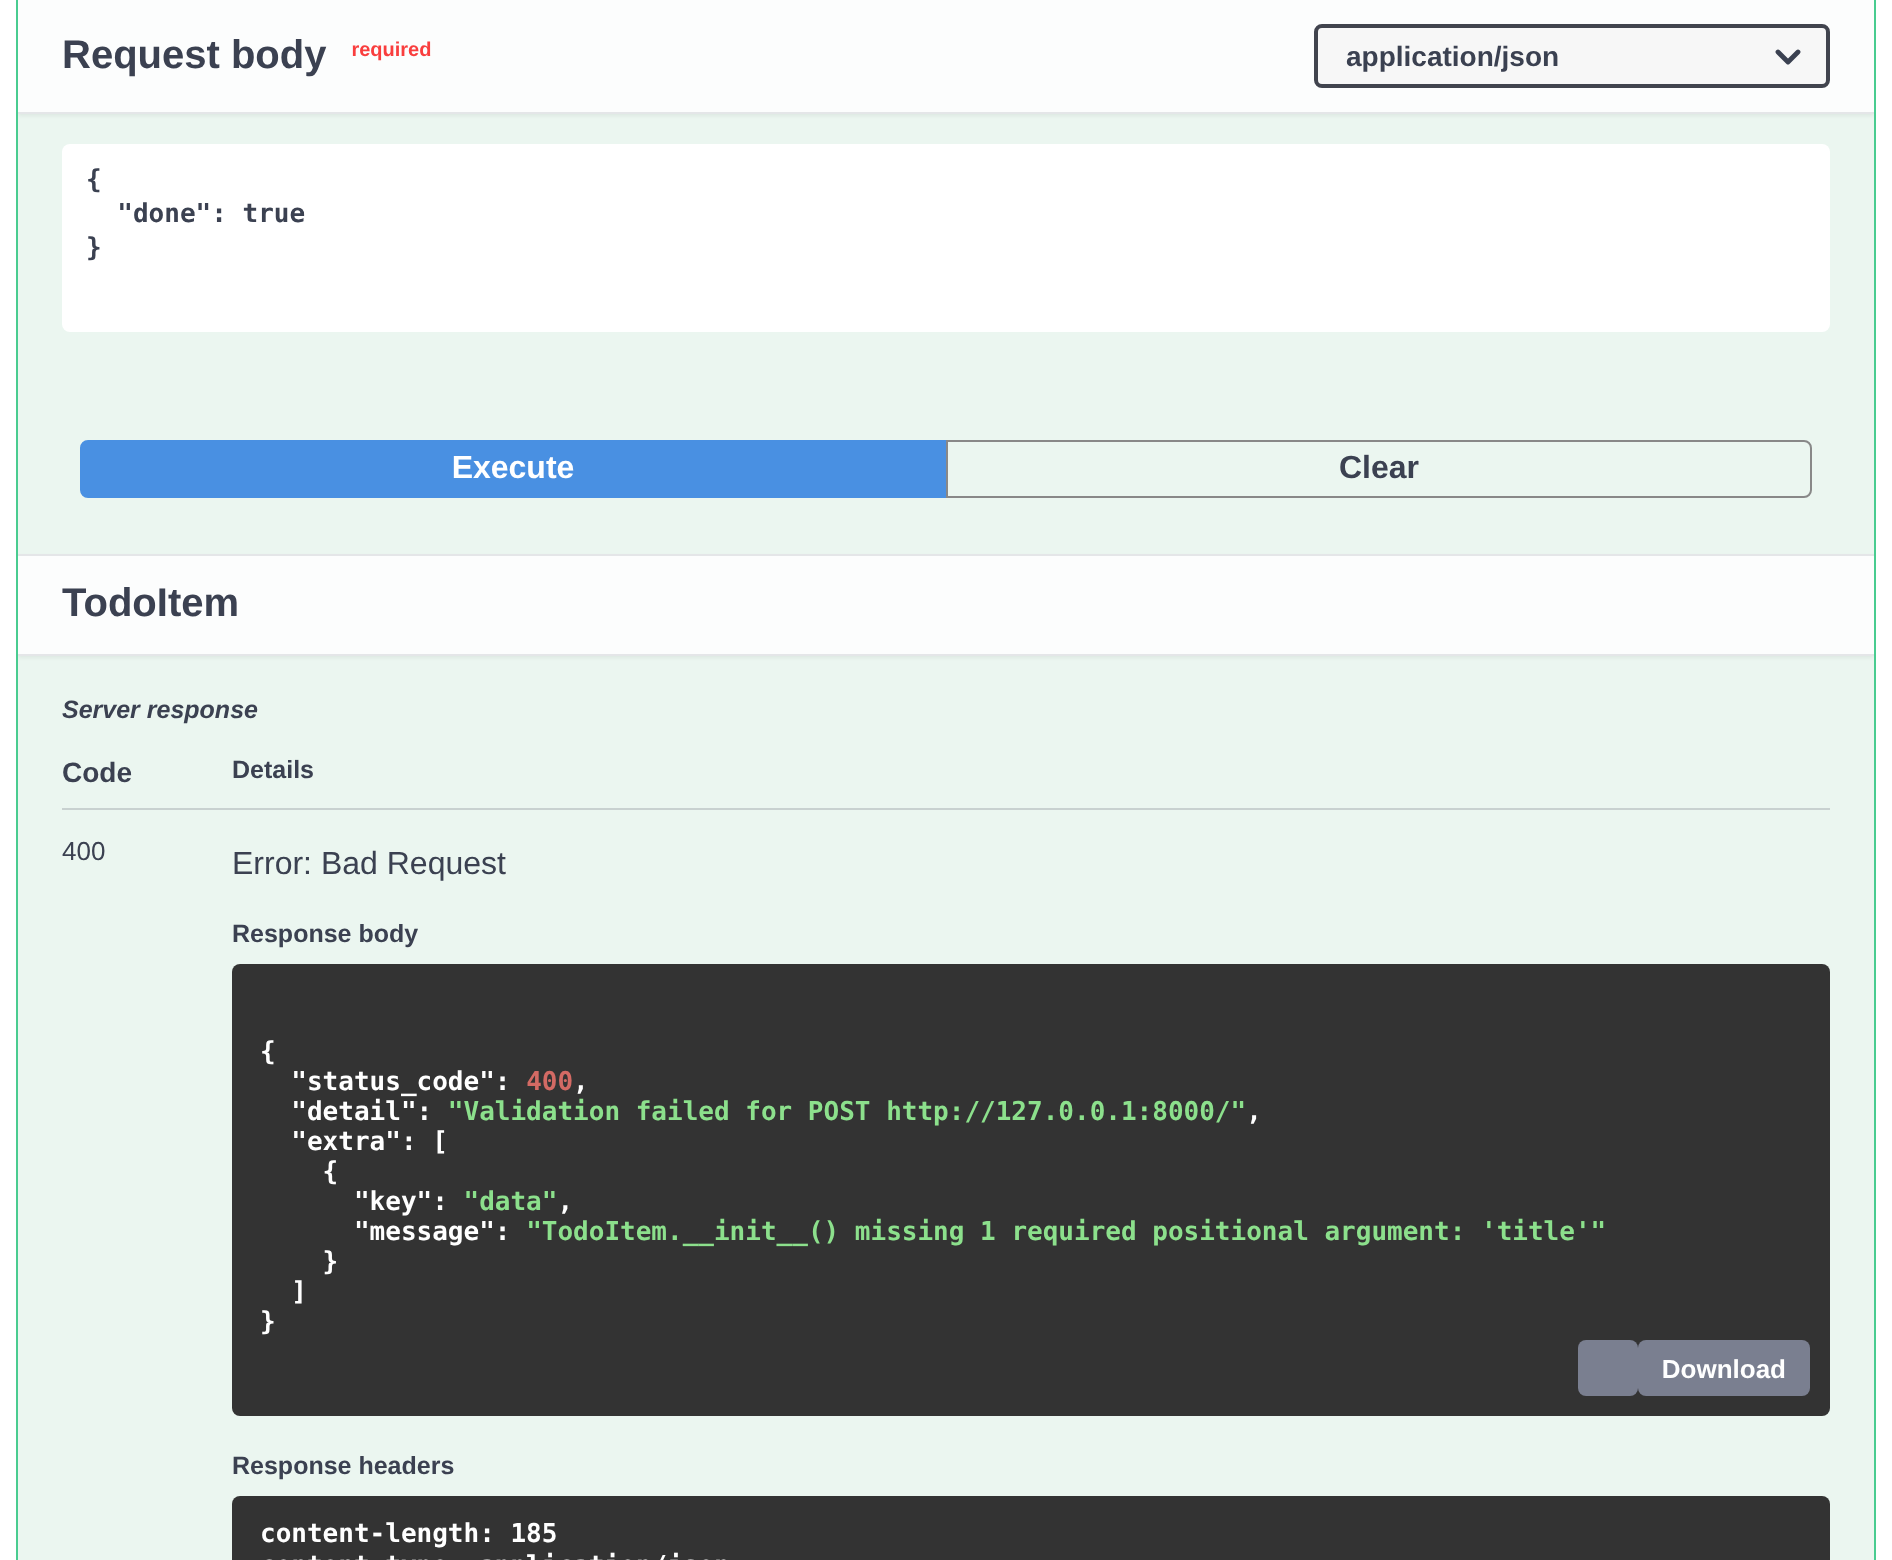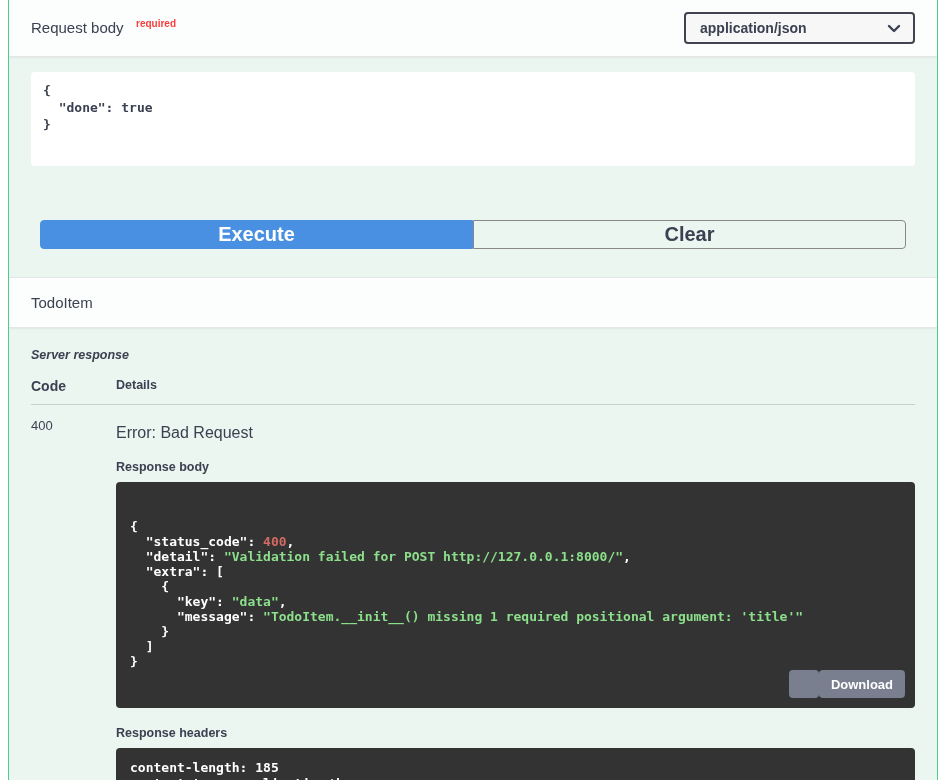--- a/index.html
+++ b/index.html
@@ -17,36 +17,36 @@
   *{box-sizing:border-box;margin:0;padding:0;}
   html,body{width:946px;height:780px;overflow:hidden;background:#ffffff;
     font-family:"Liberation Sans",sans-serif;color:var(--ink);}
   .opblock{margin:0 8px;height:780px;border-left:1px solid var(--green-border);
     border-right:1px solid var(--green-border);background:var(--section-green);overflow:hidden;}
   
   .section-header{height:57px;background:var(--header-white);display:flex;
     align-items:center;justify-content:space-between;padding:0 22px;
     border-bottom:1px solid rgba(59,65,81,.12);box-shadow:0 1px 2px rgba(0,0,0,.06);}
   .section-header.responses{height:51px;border-top:1px solid rgba(59,65,81,.12);}
-  .section-title{font-size:15px;font-weight:normal;color:var(--ink);}
+  .section-title{font-size:20px;font-weight:bold;color:var(--ink);}
   .required{color:var(--required-red);font-size:10px;font-weight:bold;
     position:relative;top:-6px;margin-left:8px;}
   
-  .media-select{width:231px;height:32px;border:2px solid #41444e;border-radius:4px;
+  .media-select{width:258px;height:32px;border:2px solid #41444e;border-radius:4px;
     background:#f7f7f7;display:flex;align-items:center;justify-content:space-between;
     padding:0 12px 0 14px;font-size:14px;font-weight:bold;color:var(--ink);cursor:pointer;}
   .media-select svg{flex:0 0 auto;}
   
   .try-body{padding:15px 22px 28px;}
   .body-editor{display:block;width:100%;height:94px;border:0;outline:none;resize:none;
     border-radius:4px;background:#ffffff;padding:10px 12px;
     font-family:"DejaVu Sans Mono",monospace;font-size:13px;font-weight:bold;
     color:var(--ink);line-height:17px;}
   .btn-row{display:flex;margin:54px 9px 0;height:29px;}
-  .btn-row button{flex:1;font-family:"Liberation Sans",sans-serif;font-size:20px;
+  .btn-row button{flex:1;font-family:"Liberation Sans",sans-serif;font-size:16px;
     font-weight:bold;cursor:pointer;line-height:27px;}
   .execute-btn{background:var(--accent-blue);border:1px solid var(--accent-blue);
     color:#fff;border-radius:4px 0 0 4px;}
   .clear-btn{background:transparent;border:1px solid #888;color:var(--ink);
     border-radius:0 4px 4px 0;}
   
   .responses-inner{padding:20px 22px;}
   .server-response-label{font-size:12.5px;font-weight:bold;margin-bottom:16px;font-style:italic;}
   .resp-table{display:grid;grid-template-columns:85px 1fr;}
   .resp-table .th{padding-bottom:10px;border-bottom:1px solid rgba(59,65,81,.2);font-weight:bold;}

